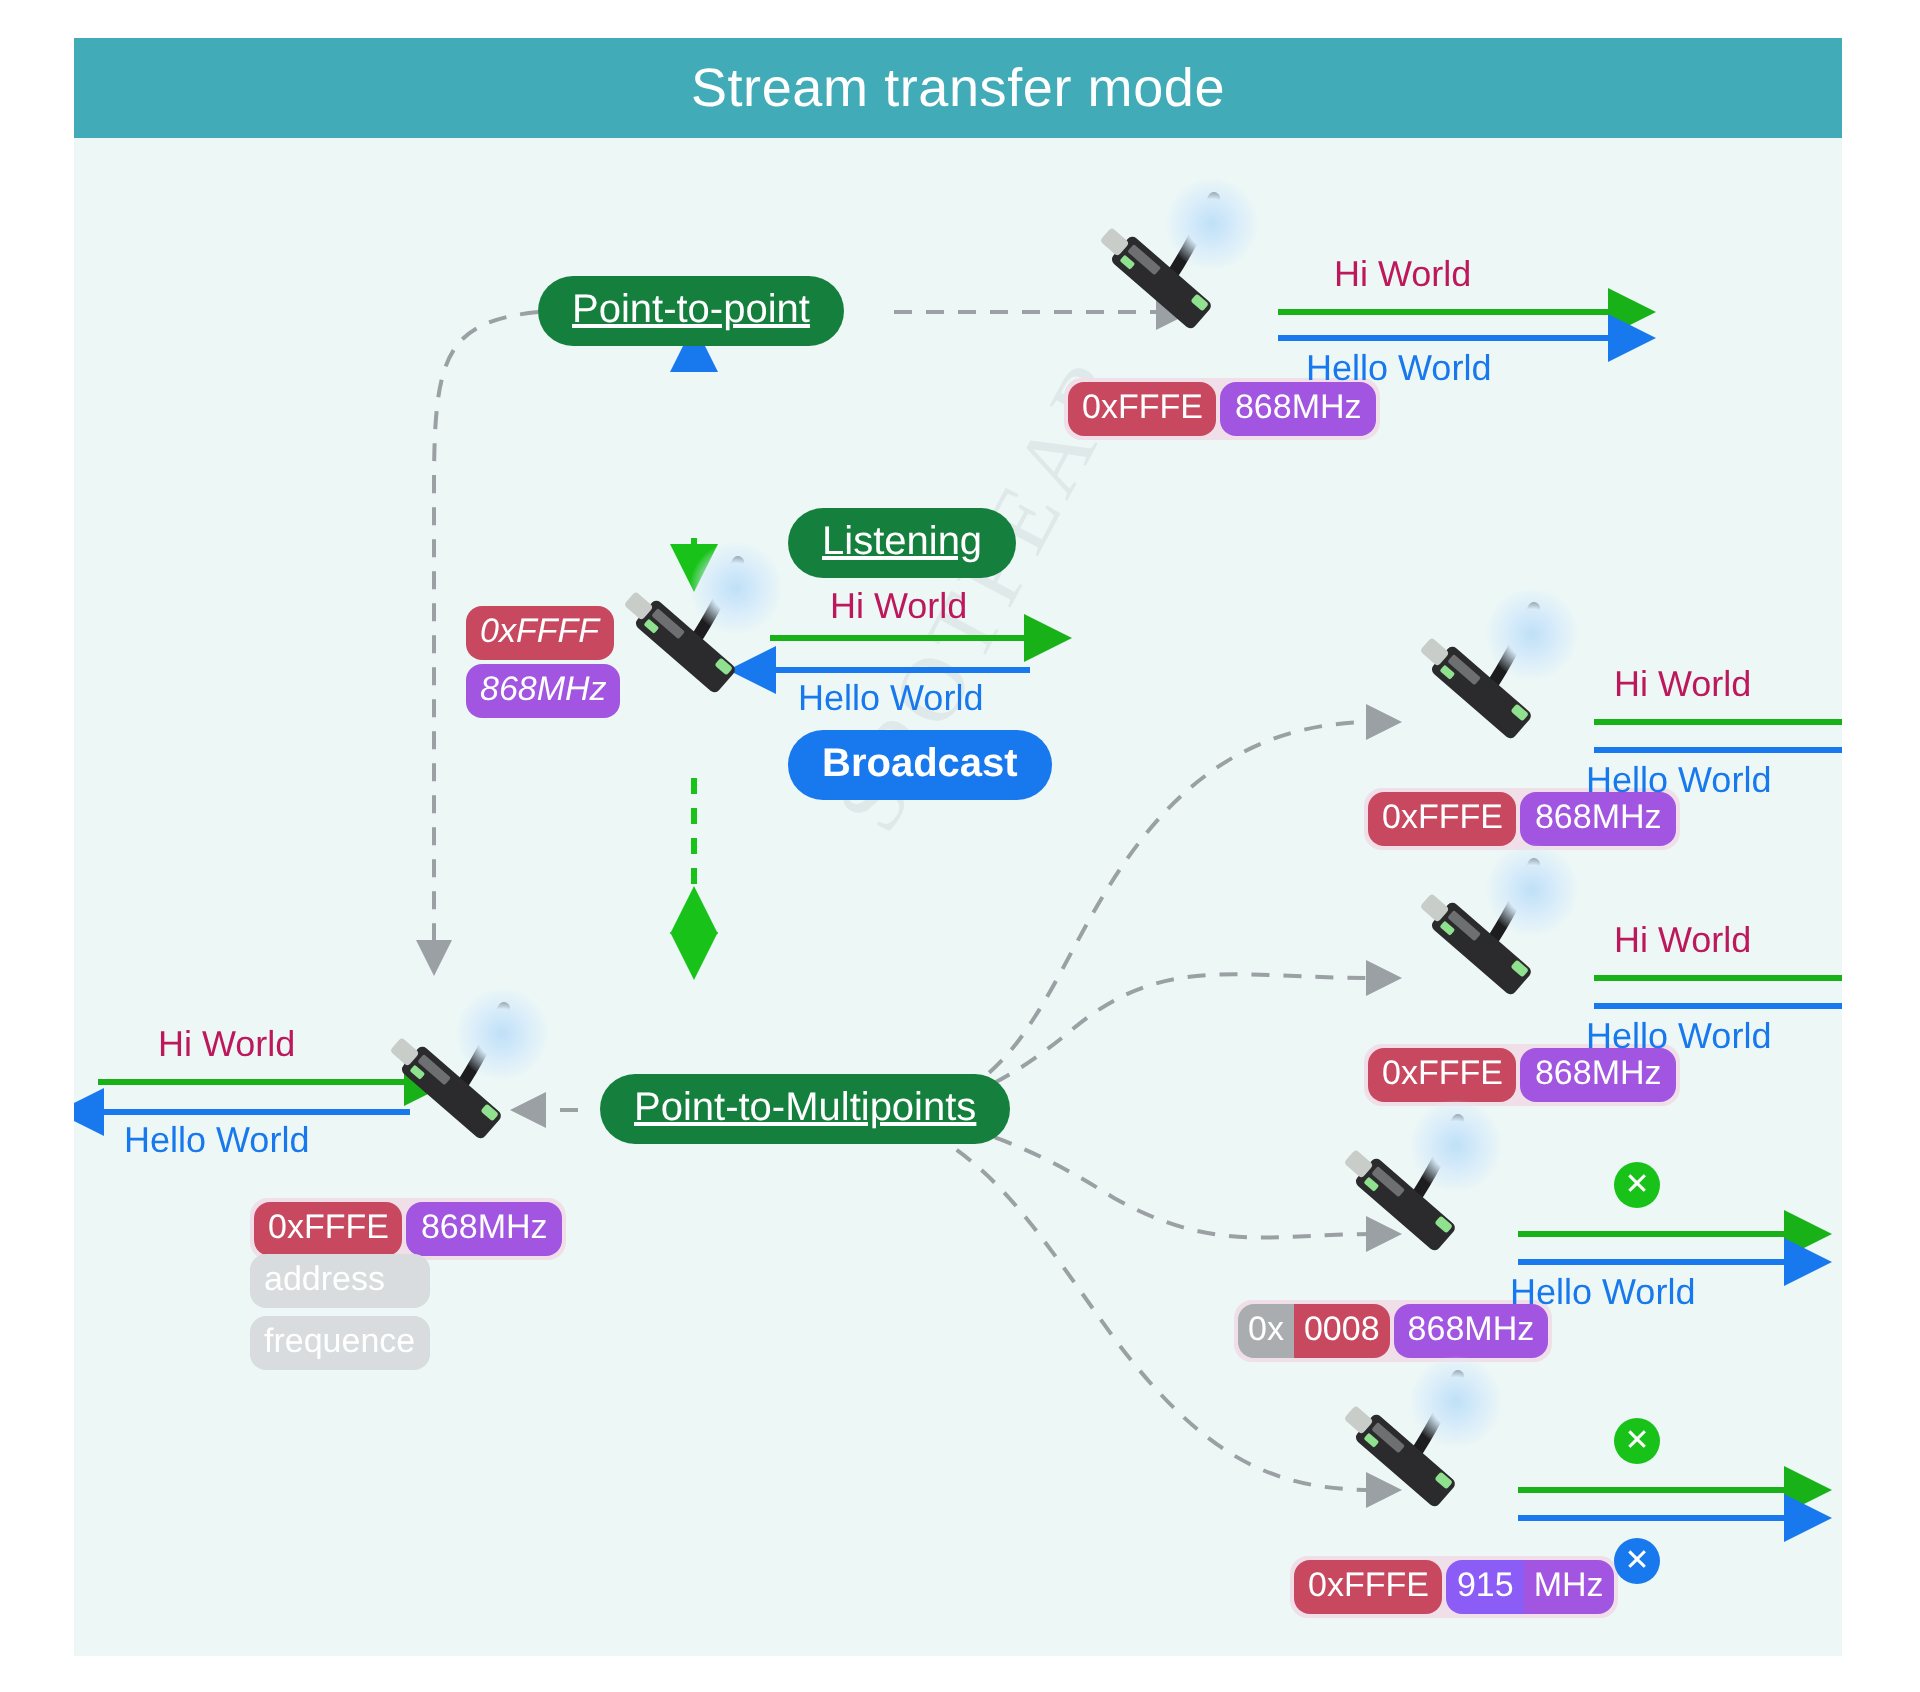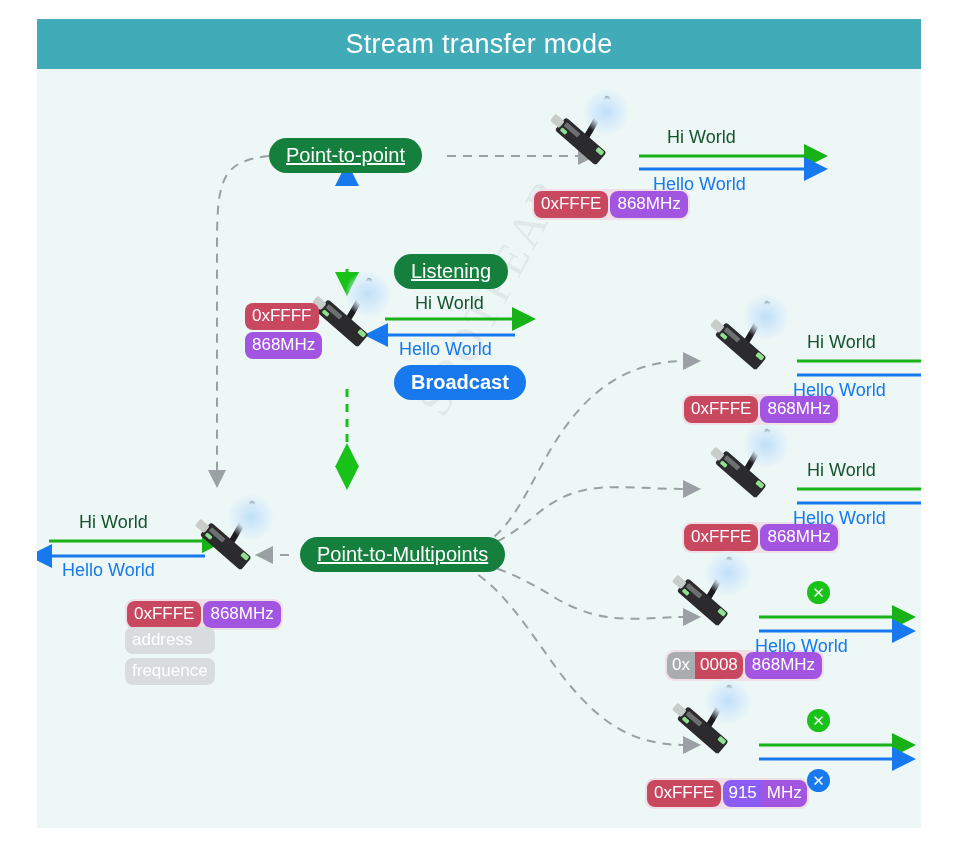--- a/index.html
+++ b/index.html
@@ -36,21 +36,21 @@
   .chip{border-radius:8px;color:#ffffff;font-size:17px;line-height:1;padding:4px 7px 6px;white-space:nowrap;}
   .chip.red{background:#c8495f;}
   .chip.purple{background:#a155e0;}
   .chip.split{padding:0;display:flex;border-radius:8px;overflow:hidden;background:none;}
   .chip.split span{padding:4px 5px 6px;}
   .sublabel{position:absolute;display:flex;gap:4px;flex-direction:column;}
   .sublabel .chip{background:#d8dcde;}
 
   
   .flowtxt{position:absolute;font-size:18px;white-space:nowrap;}
-  .flowtxt.green{color:#14532d;text-align:right;}
+  .flowtxt.green{color:#be185d;text-align:right;}
   .flowtxt.blue{color:#1878ed;}
 
   .xicon{position:absolute;width:23px;height:23px;border-radius:50%;
          display:flex;align-items:center;justify-content:center;color:#fff;font-size:15px;line-height:1;}
   .xicon.green{background:#18c218;}
   .xicon.blue{background:#1878ed;}
 </style>
 </head>
 <body>
 
@@ -174,21 +174,21 @@
         <path d="M70,12 C62,28 56,40 48,52" stroke="#1d1d1f" stroke-width="6" fill="none" stroke-linecap="round"></path>
         <g transform="rotate(41 48 60)">
           <rect x="14" y="50" width="54" height="17" rx="3" fill="#2b2b2d"></rect>
           <rect x="4" y="54" width="12" height="9" rx="2" fill="#c8cdc9"></rect>
           <rect x="18" y="53" width="18" height="5" rx="1" fill="#6d6f70"></rect>
           <rect x="58" y="51" width="8" height="5" rx="1.5" fill="#8fe08f"></rect>
           <rect x="18" y="60" width="7" height="4" rx="1" fill="#8fe08f"></rect>
         </g>
       </svg>
     </div>
-    <div class="badgerow stack" style="left:208px;top:234px;">
+    <div class="badgerow stack" style="left:196px;top:234px;font-style:italic;">
       <span class="chip red">0xFFFF</span>
       <span class="chip purple">868MHz</span>
     </div>
     <div class="flowtxt green" style="left:378px;top:224px;">Hi World</div>
     <div class="flowtxt blue" style="left:362px;top:270px;">Hello World</div>
 
     <div class="device" style="left:145px;top:425px;">
       <div class="glow" style="left:46px;top:0px;"></div>
       <svg width="96" height="96" viewBox="0 0 96 96">
         <path d="M70,10 C62,26 56,38 48,50" stroke="#1d1d1f" stroke-width="6" fill="none" stroke-linecap="round"></path>
@@ -258,21 +258,21 @@
         <path d="M70,10 C62,26 56,38 48,50" stroke="#1d1d1f" stroke-width="6" fill="none" stroke-linecap="round"></path>
         <g transform="rotate(41 48 58)">
           <rect x="14" y="48" width="54" height="17" rx="3" fill="#2b2b2d"></rect>
           <rect x="4" y="52" width="12" height="9" rx="2" fill="#c8cdc9"></rect>
           <rect x="18" y="51" width="18" height="5" rx="1" fill="#6d6f70"></rect>
           <rect x="58" y="49" width="8" height="5" rx="1.5" fill="#8fe08f"></rect>
           <rect x="18" y="58" width="7" height="4" rx="1" fill="#8fe08f"></rect>
         </g>
       </svg>
     </div>
-    <div class="badgerow" style="left:628px;top:581px;">
+    <div class="badgerow" style="left:580px;top:581px;">
       <span class="chip split">
         <span class="gray" style="background:#a9adaf;">0x</span>
         <span style="background:#c8495f;">0008</span>
       </span>
       <span class="chip purple">868MHz</span>
     </div>
     <div class="xicon green" style="left:770px;top:512px;">✕</div>
     <div class="flowtxt blue" style="left:718px;top:567px;">Hello World</div>
 
     <div class="device" style="left:622px;top:609px;">

